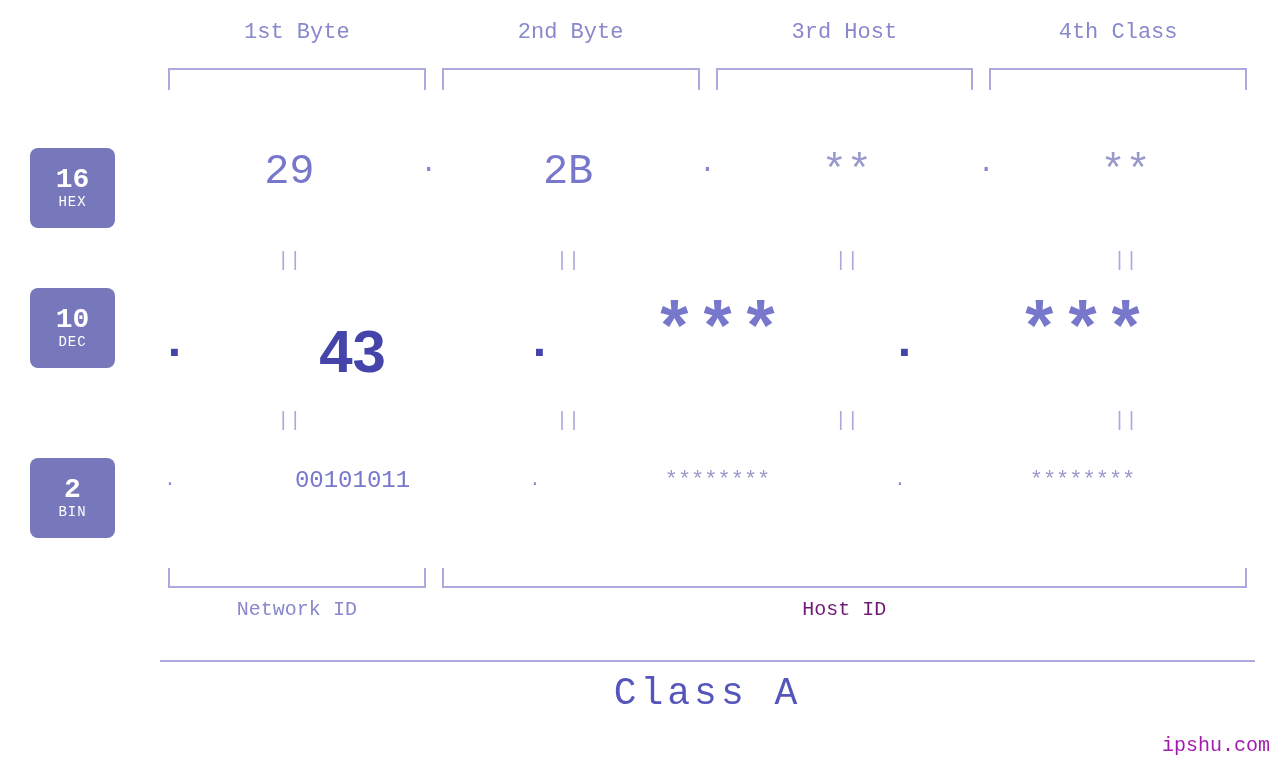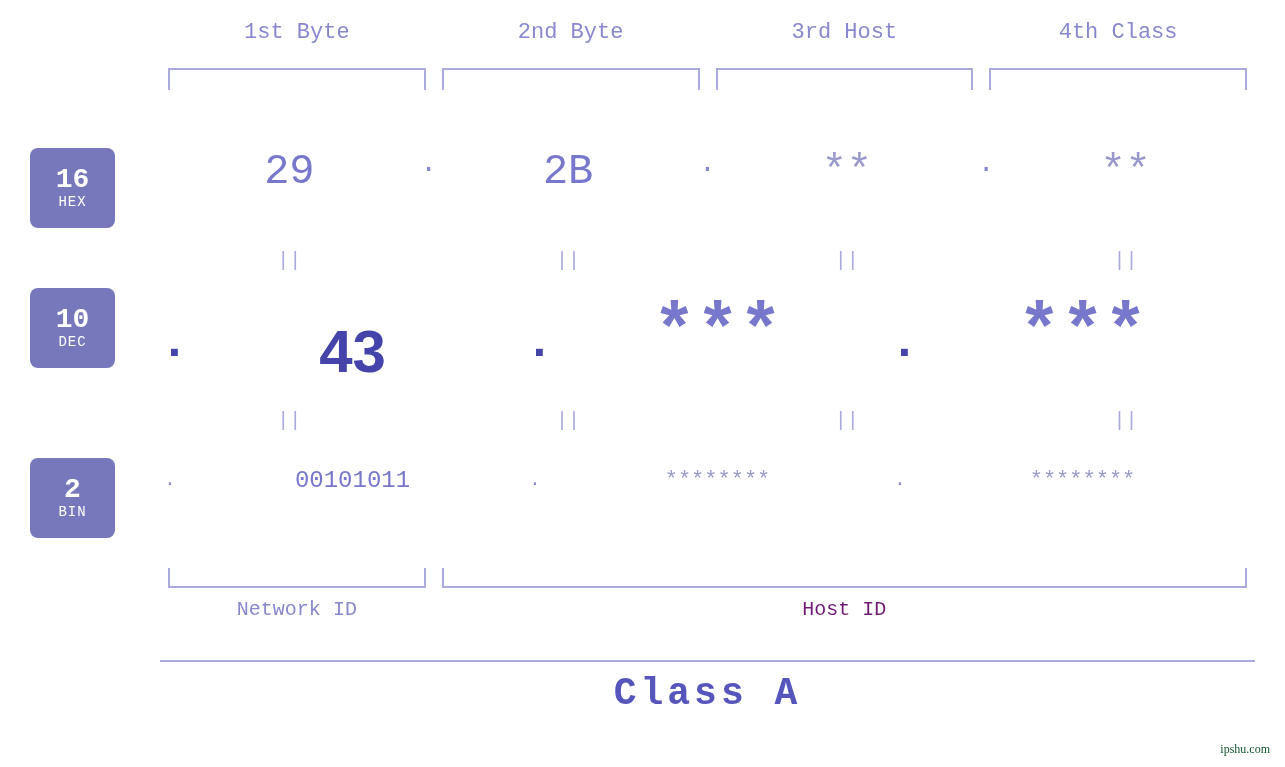--- a/index.html
+++ b/index.html
@@ -176,17 +176,17 @@
     <div style="position:absolute;left:calc(25% + 8px);right:8px;height:20px;border-bottom:2px solid #aaaadd;border-left:2px solid #aaaadd;border-right:2px solid #aaaadd;"></div>
   </div>
 
   <div style="position:absolute;top:598px;left:160px;right:30px;">
     <div style="position:absolute;left:0;width:25%;text-align:center;color:#8888cc;font-size:20px;font-family:'Courier New',monospace;">Network ID</div>
     <div style="position:absolute;left:25%;right:0;text-align:center;color:#701a75;font-size:20px;font-family:'Courier New',monospace;">Host ID</div>
   </div>
 
   <div style="position:absolute;top:660px;left:160px;right:30px;border-top:2px solid #aaaadd;"></div>
 
-  <div style="position:absolute;top:672px;left:160px;right:30px;text-align:center;color:#5555bb;font-size:38px;font-family:'Courier New',monospace;font-weight:bold;letter-spacing:4px;">Class A</div>
+  <div style="position:absolute;top:672px;left:160px;right:30px;text-align:center;color:#5555bb;font-size:38px;font-family:'Courier New',monospace;font-weight:normal;letter-spacing:4px;">Class A</div>
 
-  <div style="position:absolute;bottom:10px;right:15px;color:#14532d;font-size:12px;font-family:Liberation Serif, serif;">ipshu.com</div>
+  <div style="position:absolute;bottom:10px;right:15px;color:#a21caf;font-size:20px;font-family:Liberation Mono, monospace;">ipshu.com</div>
 
 </div>
 
 </body></html>

